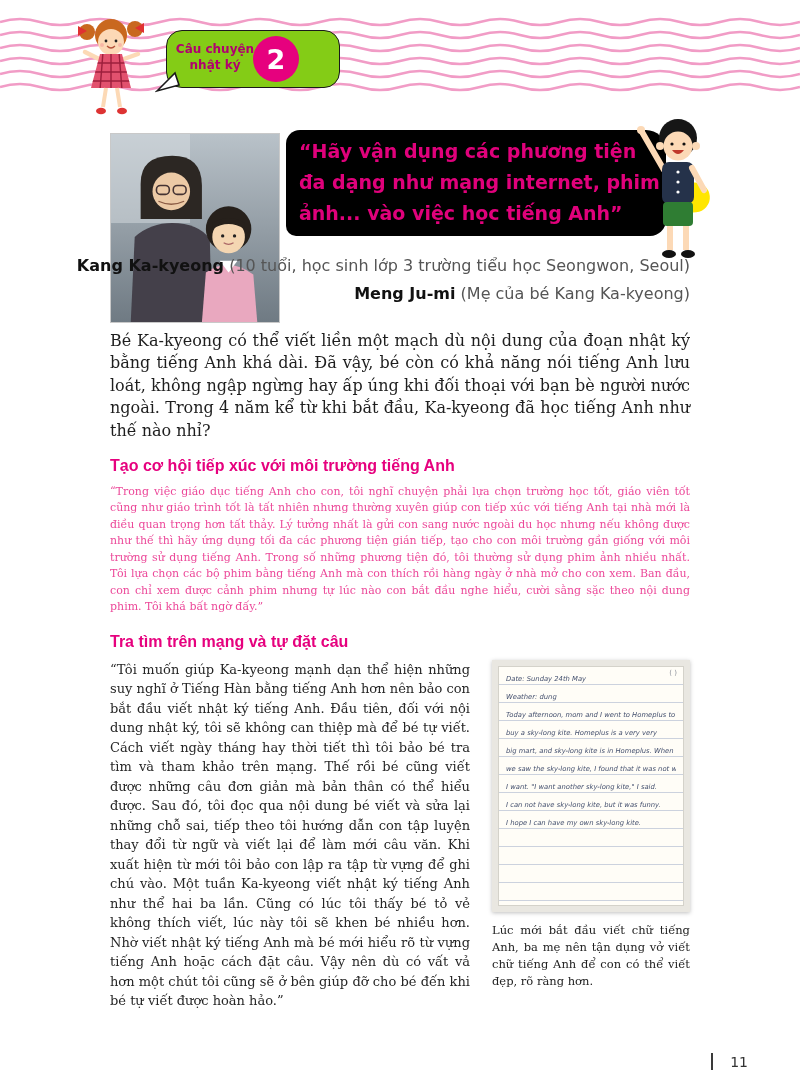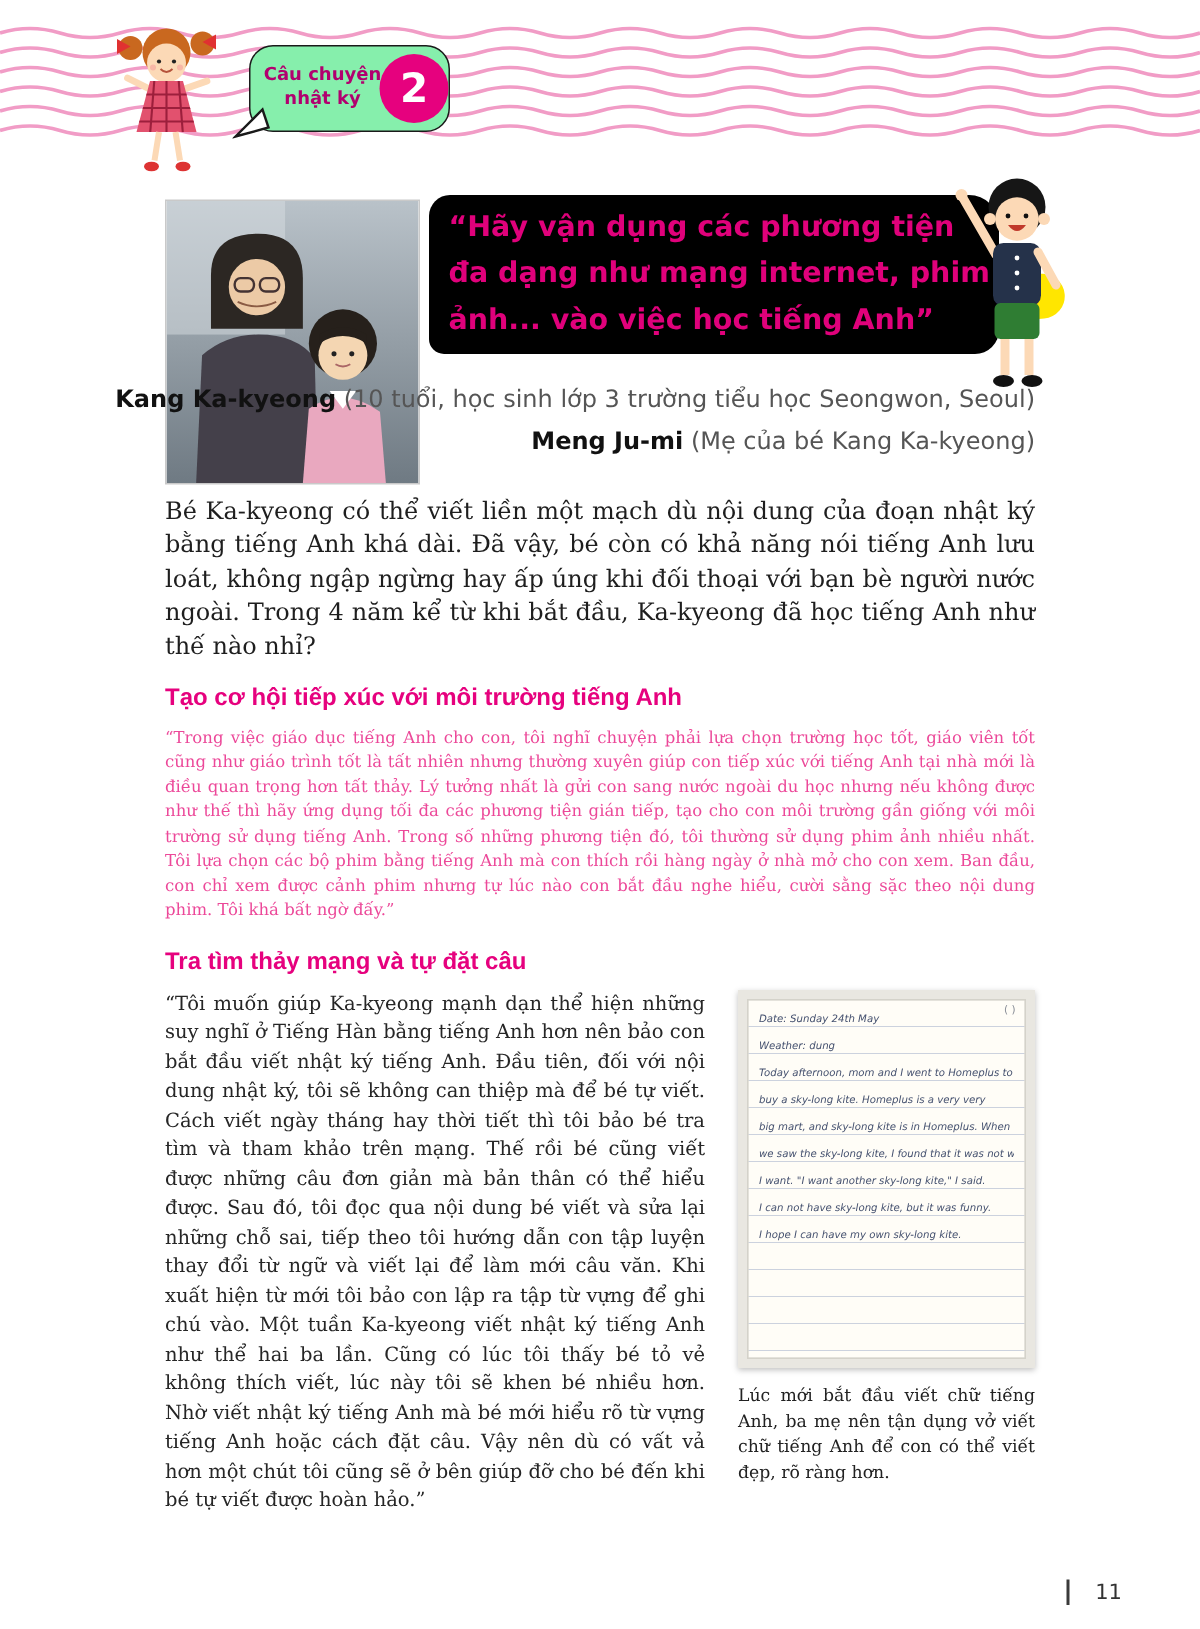--- a/index.html
+++ b/index.html
@@ -4,22 +4,22 @@
 <style>
   html,body{margin:0;padding:0;background:#fff;}
   .page{position:relative;width:800px;height:1086px;background:#fff;overflow:hidden;
         font-family:"DejaVu Serif",serif;color:#222;}
 
   
   .waves{position:absolute;left:0;top:6px;z-index:1;}
   .wl{stroke:#f19cc6;stroke-width:2.4;fill:none;}
   .girl{position:absolute;left:70px;top:14px;width:86px;height:104px;z-index:2;}
 
-  .bubble{position:absolute;left:166px;top:30px;width:132px;height:56px;background:#86efac;
-          border:1.6px solid #1a1a1a;border-radius:16px;z-index:3;}
+  .bubble{position:absolute;left:166px;top:30px;width:132px;height:56px;background:#84cc16;
+          border:1.6px solid #1a1a1a;border-radius:16px;z-index:3;padding-left:40px;}
   .bubble-label{position:absolute;left:8px;top:11px;width:80px;text-align:center;
           font-family:"DejaVu Sans",sans-serif;font-weight:bold;font-size:12px;line-height:1.32;
           color:#b1006f;white-space:pre-line;}
   .bubble-num{position:absolute;left:86px;top:5px;width:46px;height:46px;border-radius:50%;
           background:#e6017e;color:#fff;display:flex;align-items:center;justify-content:center;
           font-family:"DejaVu Sans",sans-serif;font-weight:bold;font-size:27px;}
   .bubble-tail{position:absolute;left:-12px;top:38px;}
 
   
   .photo{position:absolute;left:110px;top:133px;width:170px;height:190px;z-index:2;
@@ -181,21 +181,21 @@
     <div><b>Kang Ka-kyeong</b><span> (10 tuổi, học sinh lớp 3 trường tiểu học Seongwon, Seoul)</span></div>
     <div><b>Meng Ju-mi</b><span> (Mẹ của bé Kang Ka-kyeong)</span></div>
   </div>
 
   <div class="main">
     <p class="intro">Bé Ka-kyeong có thể viết liền một mạch dù nội dung của đoạn nhật ký bằng tiếng Anh khá dài. Đã vậy, bé còn có khả năng nói tiếng Anh lưu loát, không ngập ngừng hay ấp úng khi đối thoại với bạn bè người nước ngoài. Trong 4 năm kể từ khi bắt đầu, Ka-kyeong đã học tiếng Anh như thế nào nhỉ?</p>
 
     <h3 class="sec-heading">Tạo cơ hội tiếp xúc với môi trường tiếng Anh</h3>
     <p class="sec-body">“Trong việc giáo dục tiếng Anh cho con, tôi nghĩ chuyện phải lựa chọn trường học tốt, giáo viên tốt cũng như giáo trình tốt là tất nhiên nhưng thường xuyên giúp con tiếp xúc với tiếng Anh tại nhà mới là điều quan trọng hơn tất thảy. Lý tưởng nhất là gửi con sang nước ngoài du học nhưng nếu không được như thế thì hãy ứng dụng tối đa các phương tiện gián tiếp, tạo cho con môi trường gần giống với môi trường sử dụng tiếng Anh. Trong số những phương tiện đó, tôi thường sử dụng phim ảnh nhiều nhất. Tôi lựa chọn các bộ phim bằng tiếng Anh mà con thích rồi hàng ngày ở nhà mở cho con xem. Ban đầu, con chỉ xem được cảnh phim nhưng tự lúc nào con bắt đầu nghe hiểu, cười sằng sặc theo nội dung phim. Tôi khá bất ngờ đấy.”</p>
 
-    <h3 class="sec-heading">Tra tìm thảy mạng và tự đặt câu</h3>
+    <h3 class="sec-heading">Tra tìm trên mạng và tự đặt câu</h3>
     <div class="sec2-row">
       <p class="sec2-text">“Tôi muốn giúp Ka-kyeong mạnh dạn thể hiện những suy nghĩ ở Tiếng Hàn bằng tiếng Anh hơn nên bảo con bắt đầu viết nhật ký tiếng Anh. Đầu tiên, đối với nội dung nhật ký, tôi sẽ không can thiệp mà để bé tự viết. Cách viết ngày tháng hay thời tiết thì tôi bảo bé tra tìm và tham khảo trên mạng. Thế rồi bé cũng viết được những câu đơn giản mà bản thân có thể hiểu được. Sau đó, tôi đọc qua nội dung bé viết và sửa lại những chỗ sai, tiếp theo tôi hướng dẫn con tập luyện thay đổi từ ngữ và viết lại để làm mới câu văn. Khi xuất hiện từ mới tôi bảo con lập ra tập từ vựng để ghi chú vào. Một tuần Ka-kyeong viết nhật ký tiếng Anh như thể hai ba lần. Cũng có lúc tôi thấy bé tỏ vẻ không thích viết, lúc này tôi sẽ khen bé nhiều hơn. Nhờ viết nhật ký tiếng Anh mà bé mới hiểu rõ từ vựng tiếng Anh hoặc cách đặt câu. Vậy nên dù có vất vả hơn một chút tôi cũng sẽ ở bên giúp đỡ cho bé đến khi bé tự viết được hoàn hảo.”</p>
       <div class="sec2-figure">
         <div class="diary-photo">
           <div class="paper">
             <span class="corner-mark">( )</span>
             <div class="diary-line">Date: Sunday 24th May</div>
             <div class="diary-line">Weather: dung</div>
             <div class="diary-line">Today afternoon, mom and I went to Homeplus to</div>
             <div class="diary-line">buy a sky-long kite. Homeplus is a very very</div>

